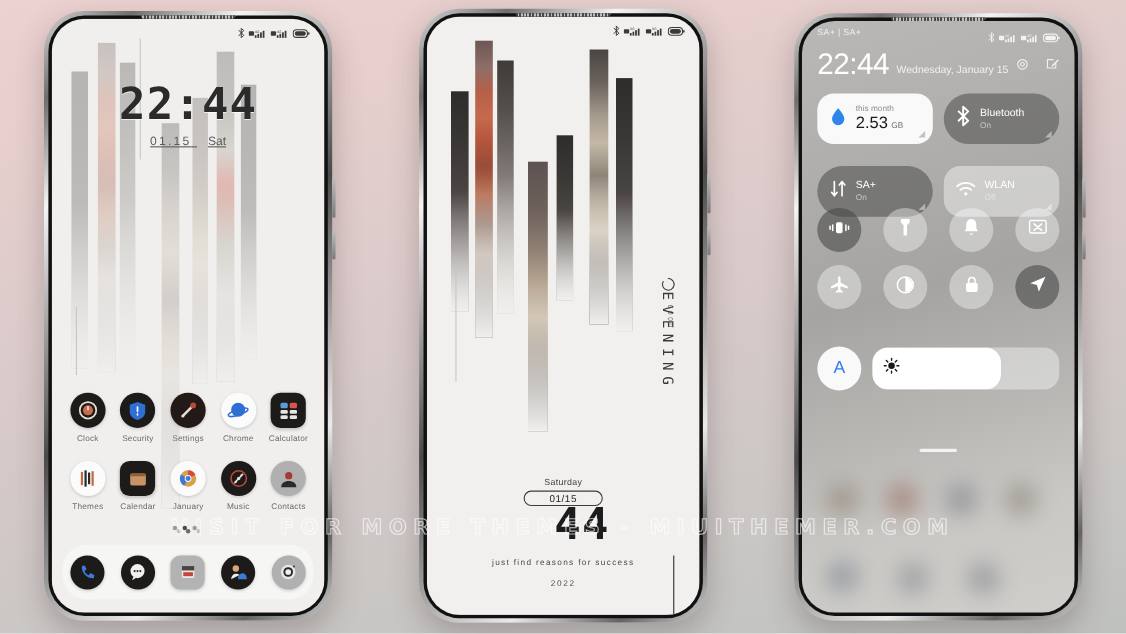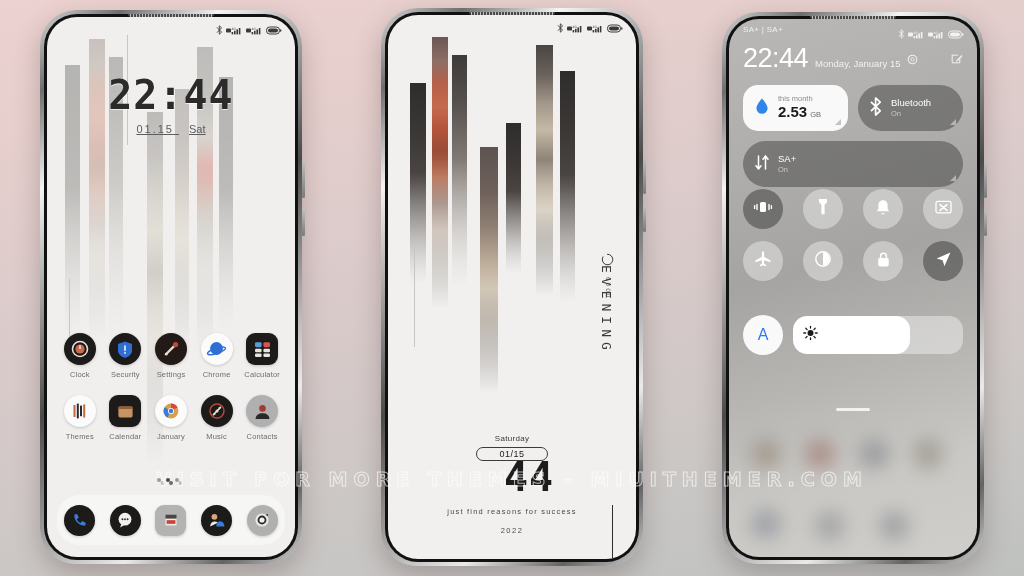--- a/index.html
+++ b/index.html
@@ -127,21 +127,21 @@
   }
   .lk-time { font-size: 40px; line-height: 1; text-shadow: 0 1px 0 rgba(255,255,255,.7); }
   .lk-date { margin-top: 8px; font-size: 11px; color:#5c5c5c; letter-spacing: 2px; text-decoration: underline; }
   .lk-date .d2 { margin-left: 10px; letter-spacing: 0; }
 
   .vline {
     position: absolute; width: 1px; background: #c6c6c6; z-index: 12;
   }
 
   .app-grid {
-    position: absolute; left: 10px; right: 10px; top: 316px;
+    position: absolute; left: 10px; right: 10px; top: 340px;
     display: grid; grid-template-columns: repeat(5,1fr);
     row-gap: 16px;
     z-index: 22;
   }
   .app { display: flex; flex-direction: column; align-items: center; gap: 5px; }
   .app .ic {
     width: 32px; height: 32px; border-radius: 50%;
     display:flex; align-items:center; justify-content:center;
     position: relative; overflow: hidden;
     box-shadow: 0 1px 3px rgba(0,0,0,.18);
@@ -235,21 +235,21 @@
   .tile .t-sub   { font-size: 7.5px; opacity:.72; }
   .tile .corner {
     position:absolute; right:7px; bottom:6px;
     width:0;height:0;border-style:solid;
     border-width: 0 0 6px 6px; border-color: transparent transparent rgba(0,0,0,.22) transparent;
   }
   .tile.dim .corner, .tile.lite .corner { border-color: transparent transparent rgba(255,255,255,.45) transparent;}
   .tile.dim .t-title{ color:#fff; }    .tile.dim .t-sub{ color:#e2e2e2; }
   .tile.lite .t-title{ color:#fff; }   .tile.lite .t-sub{ color:#eaeaea; }
   .usage { display:flex; align-items:baseline; gap:3px; }
-  .usage .num { font-size:15px; font-weight:700; color:#1a1a1a; }
+  .usage .num { font-size:15px; font-weight:400; color:#1a1a1a; }
   .usage .unit{ font-size:7.5px; color:#6b6b6b; }
   .usage-lbl { font-size:7.5px; color:#8d8d8d; }
 
   .toggles { position:absolute; top:170px; left:14px; right:14px; }
   .trow { display:flex; justify-content:space-between; margin-bottom:12px; }
   .tg {
     width: 40px; height: 40px; border-radius:50%;
     display:flex; align-items:center; justify-content:center;
   }
   .tg.off { background: rgba(255,255,255,0.38); }
@@ -614,21 +614,21 @@
           <svg width="16" height="9" viewBox="0 0 16 9">
               <rect x="0.5" y="1" width="13" height="7" rx="3.2" fill="none" stroke="#f2f2f2" stroke-width="1"></rect>
               <rect x="2" y="2.4" width="10" height="4.2" rx="2.1" fill="#f2f2f2"></rect>
               <rect x="14" y="3.3" width="1.4" height="2.4" rx="0.7" fill="#f2f2f2"></rect>
             </svg>
         </div>
       </div>
 
       <div class="cc-clockrow">
         <div class="cc-time">22:44</div>
-        <div class="cc-date">Monday, January 15</div>
+        <div class="cc-date">Wednesday, January 15</div>
         <span class="cc-icn">
           <svg width="11" height="11" viewBox="0 0 11 11">
               <circle cx="5.5" cy="5.5" r="4.3" fill="none" stroke="#f0f0f0" stroke-width="1.1"></circle>
               <circle cx="5.5" cy="5.5" r="1.7" fill="none" stroke="#f0f0f0" stroke-width="1"></circle>
             </svg>
         </span>
         <span class="cc-edit">
           <svg width="12" height="12" viewBox="0 0 12 12">
               <path d="M1.2 2.2h5.2M1.2 2.2v7.6h7.6V5.4" stroke="#f0f0f0" stroke-width="1" fill="none" stroke-linecap="round"></path>
               <path d="M5.4 7.2 10.6 2l1 1-5.2 5.2-1.4.4z" fill="#f0f0f0"></path>
@@ -660,34 +660,48 @@
               </svg>
           </span>
           <div class="tl">
             <div class="t-title">Bluetooth</div>
             <div class="t-sub">On</div>
           </div>
           <span class="corner"></span>
         </div>
       </div>
 
-      <div class="tiles" style="top:122px;">
+      <div class="tiles" style="top:132px;">
         <div class="tile dim">
           <span>
             <svg width="16" height="17" viewBox="0 0 16 17">
                 <path d="M4.5 2v13M4.5 15 2 11.8M4.5 15 7 11.8M11.5 15V2M11.5 2 9 5.2M11.5 2 14 5.2" stroke="#fff" stroke-width="1.5" fill="none" stroke-linecap="round" stroke-linejoin="round"></path>
               </svg>
           </span>
           <div class="tl">
             <div class="t-title">SA+</div>
             <div class="t-sub">On</div>
           </div>
           <span class="corner"></span>
         </div>
 
+        <div class="tile lite">
+          <span>
+            <svg width="18" height="14" viewBox="0 0 18 14">
+                <path d="M1 4.4A12 12 0 0 1 17 4.4" stroke="#fff" stroke-width="1.6" fill="none" stroke-linecap="round"></path>
+                <path d="M4 7.6a7.6 7.6 0 0 1 10 0" stroke="#fff" stroke-width="1.6" fill="none" stroke-linecap="round"></path>
+                <circle cx="9" cy="11.2" r="1.5" fill="#fff"></circle>
+              </svg>
+          </span>
+          <div class="tl">
+            <div class="t-title">WLAN</div>
+            <div class="t-sub">Off</div>
+          </div>
+          <span class="corner"></span>
+        </div>
       </div>
 
       <div class="toggles">
         <div class="trow">
           <div class="tg act">
             <span>
               <svg width="20" height="16" viewBox="0 0 20 16">
                   <rect x="7" y="3" width="6" height="10" rx="1.6" fill="#fff"></rect>
                   <path d="M4 5.5v5M1.6 6.6v2.8M16 5.5v5M18.4 6.6v2.8" stroke="#fff" stroke-width="1.4" stroke-linecap="round"></path>
                 </svg>

